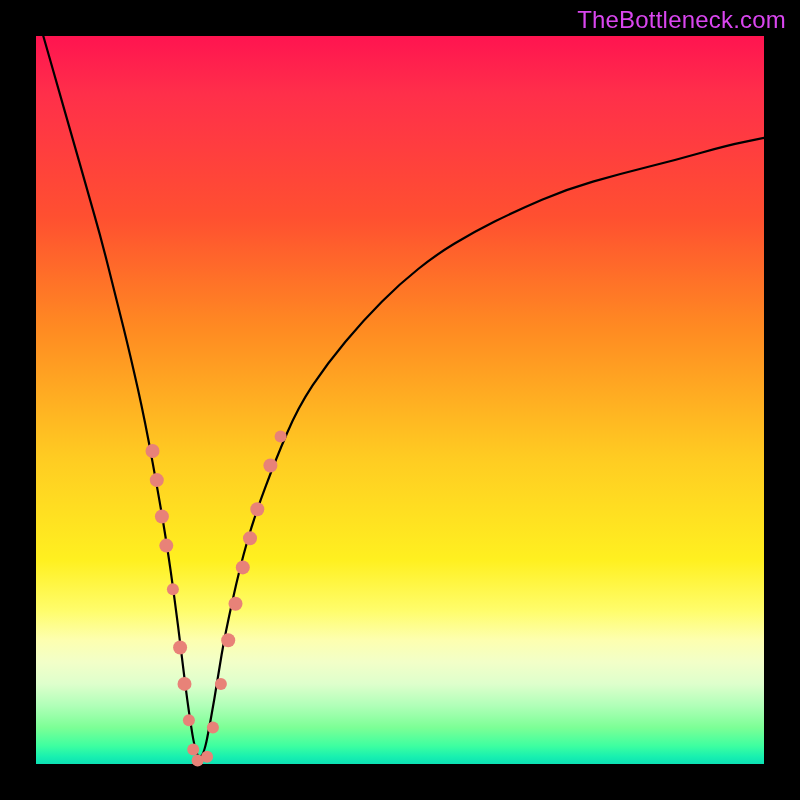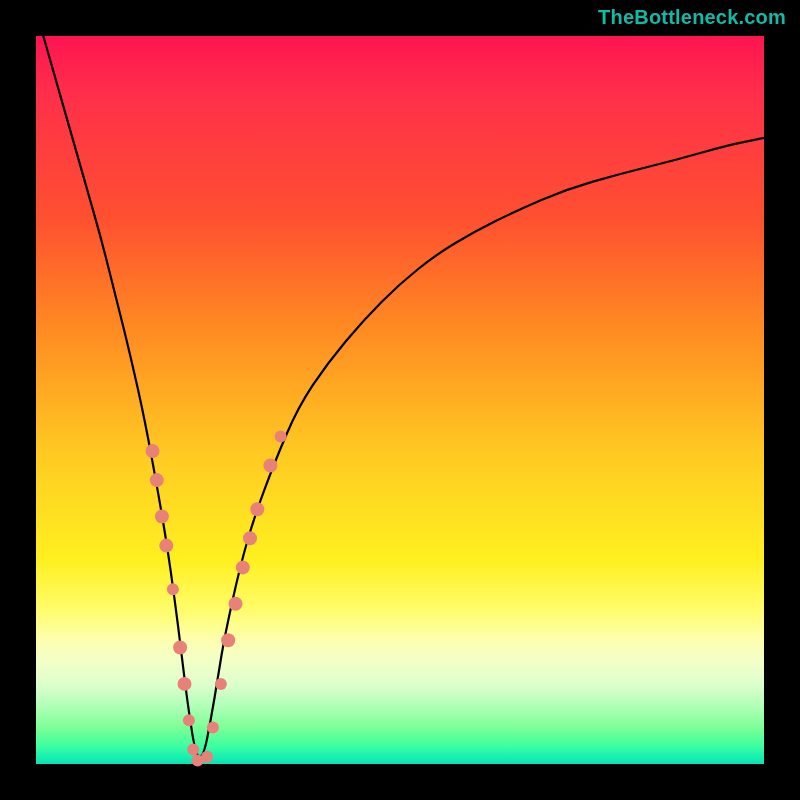--- a/index.html
+++ b/index.html
@@ -42,23 +42,23 @@
       #7cff96 95%,
       #3effa0 97.5%,
       #18f0b0 99%,
       #0ce0b4 100%
     );
   }
   .watermark {
     position: absolute;
     top: 6px;
     right: 14px;
-    color: #14b8a6;
-    font-size: 20px;
-    font-weight: 700;
+    color: #d946ef;
+    font-size: 24px;
+    font-weight: 400;
     letter-spacing: 0.2px;
     user-select: none;
   }
   svg.curve {
     position: absolute;
     left: 0;
     top: 0;
     width: 728px;
     height: 728px;
     overflow: visible;

